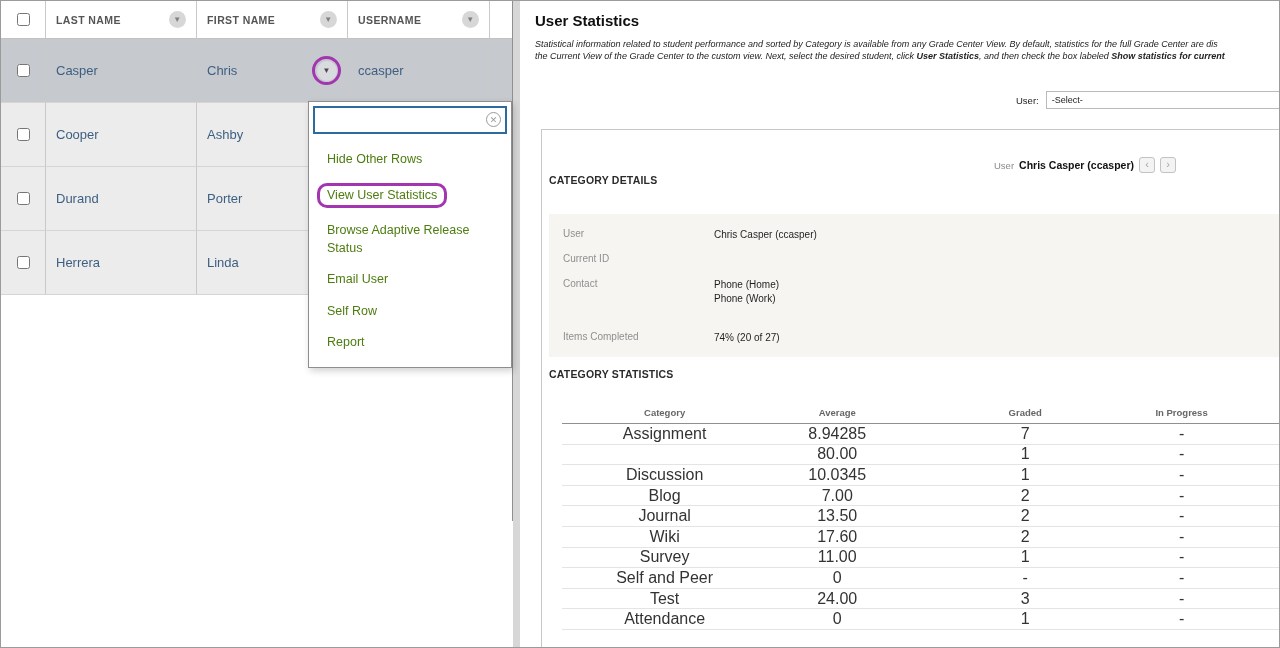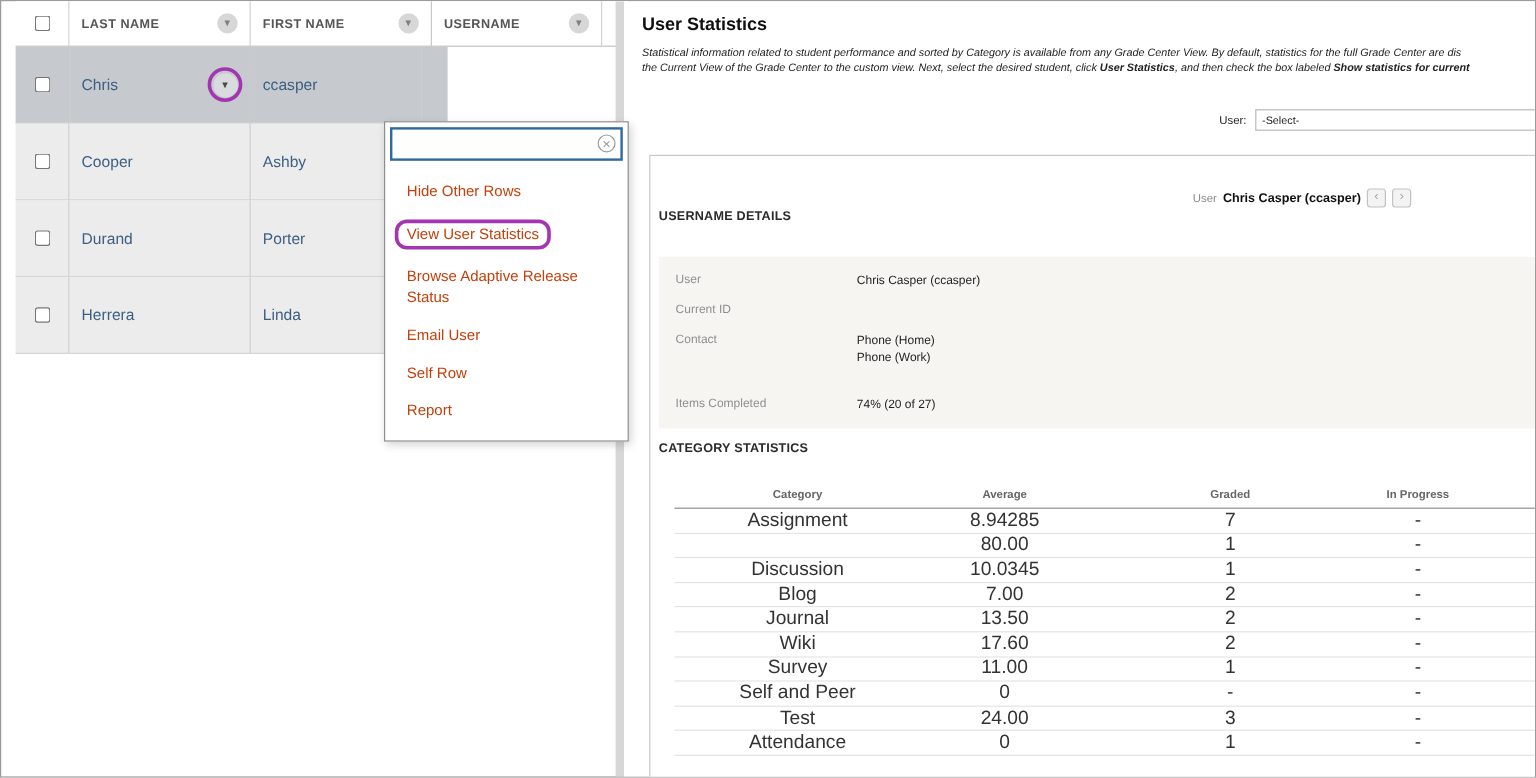--- a/index.html
+++ b/index.html
@@ -6,21 +6,21 @@
     --annotation:#a335b1;
     --link-blue:#3d5f82;
     --selected-row-bg:#c6c9ce;
     --row-bg:#ececec;
   }
   *{margin:0;padding:0;box-sizing:border-box;}
   body{background:#fff;font-family:"Liberation Sans",sans-serif;}
   .screen{position:relative;width:1280px;height:648px;border:1px solid #9b9b9b;overflow:hidden;background:#fff;}
 
   
-  .left-pane{position:absolute;left:12px;top:0;width:512px;height:520px;background:#fff;border-right:1px solid #8f8f8f;}
+  .left-pane{position:absolute;left:0;top:0;width:512px;height:520px;background:#fff;border-right:1px solid #8f8f8f;}
   .seam{position:absolute;left:512px;top:0;width:7px;height:648px;background:#d7d7d7;}
 
   .roster{width:511px;}
   .rrow{display:flex;}
   .cell{border-right:1px solid #c9c9c9;border-bottom:1px solid #d5d5d5;display:flex;align-items:center;padding:0 10px;}
   .hcell{background:#fff;height:38px;border-bottom:1px solid #c2c2c2;justify-content:space-between;
          font-size:10.5px;font-weight:bold;letter-spacing:.4px;color:#555;}
   .dcell{height:64px;background:var(--row-bg);color:var(--link-blue);font-size:13px;}
   .sel .dcell{background:var(--selected-row-bg);}
   .w-cb{width:45px;justify-content:center;padding:0;}
@@ -39,21 +39,21 @@
                display:flex;align-items:center;justify-content:center;}
 
   
   .context-menu{position:absolute;left:307px;top:100px;width:204px;background:#fff;border:1px solid #8e8e8e;
                 box-shadow:2px 3px 7px rgba(0,0,0,.18);z-index:5;padding-bottom:8px;}
   .menu-search{margin:4px;position:relative;}
   .menu-search input{width:100%;height:28px;border:2px solid #2c6aa0;padding:0 26px 0 6px;font-size:12px;outline:none;}
   .clear-icon{position:absolute;right:6px;top:6px;width:15px;height:15px;border-radius:50%;border:1px solid #9b9b9b;
               color:#9b9b9b;font-size:9px;display:flex;align-items:center;justify-content:center;background:#fff;}
   .menu-list{padding-top:6px;}
-  .menu-item{padding:7px 12px 7px 18px;font-size:12.5px;color:#c2410c;line-height:1.4;cursor:default;}
+  .menu-item{padding:7px 12px 7px 18px;font-size:12.5px;color:#4d7c0f;line-height:1.4;cursor:default;}
   .menu-item.two-line{max-width:186px;}
   .annot-box{display:inline-block;border:3px solid var(--annotation);border-radius:10px;padding:1px 7px;margin-left:-10px;}
 
   
   .right-pane{position:absolute;left:519px;top:0;width:761px;height:648px;background:#fff;overflow:hidden;}
   .rp-title{position:absolute;left:15px;top:11px;font-size:15px;font-weight:bold;color:#101010;}
   .desc{position:absolute;left:15px;width:770px;font-size:9px;font-style:italic;color:#222;
         white-space:nowrap;overflow:hidden;}
   .desc.l1{top:38px;}
   .desc.l2{top:50px;}
@@ -117,20 +117,21 @@
           <span>USERNAME</span>
           <span class="colmenu">▼</span>
         </div>
         <div class="cell hcell w-x"></div>
       </div>
 
       <div class="rrow sel">
         <div class="cell dcell w-cb">
           <input type="checkbox" style="">
         </div>
+        <div class="cell dcell w-ln">Casper</div>
         <div class="cell dcell w-fn fn-flex">
           <span>Chris</span>
           <span class="annot-ring">
             <span class="row-chevron">▼</span>
           </span>
         </div>
         <div class="cell dcell w-un">ccasper</div>
         <div class="cell dcell w-x"></div>
       </div>
 
@@ -205,21 +206,21 @@
 
     <div class="stats-box">
 
       <div class="pager">
         <span class="pager-label">User</span>
         <span class="pager-name">Chris Casper (ccasper)</span>
         <span class="pager-btn">‹</span>
         <span class="pager-btn">›</span>
       </div>
 
-      <div class="sec-heading sd-heading">USERNAME DETAILS</div>
+      <div class="sec-heading sd-heading">CATEGORY DETAILS</div>
 
       <div class="details-panel">
         <div class="d-row d-r1">
           <span class="d-label">User</span>
           <span class="d-value">Chris Casper (ccasper)</span>
         </div>
         <div class="d-row d-r2">
           <span class="d-label">Current ID</span>
           <span class="d-value"></span>
         </div>

